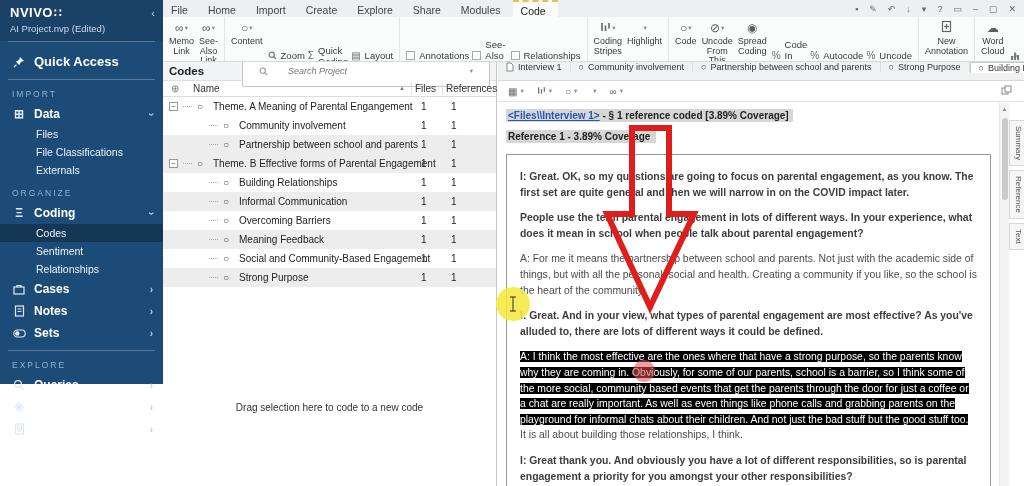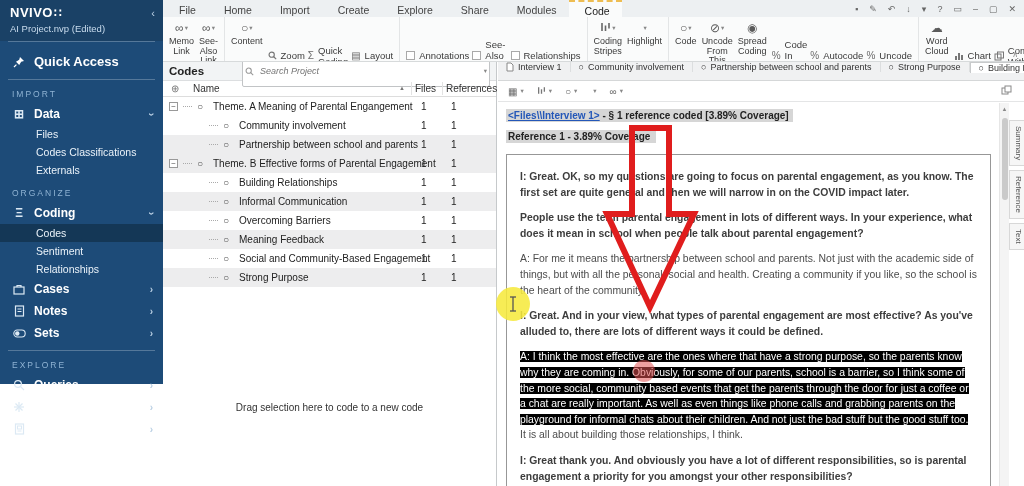--- a/index.html
+++ b/index.html
@@ -18,21 +18,21 @@
   .sb-quick { display:flex; align-items:center; gap:8px; padding:12px 10px 10px 12px; font-weight:bold; font-size:13px; }
   .sb-section { font-size:8.5px; letter-spacing:2px; color:#8fb3d3; padding:9px 12px 4px 12px; }
   .sb-item { display:flex; align-items:center; gap:8px; padding:4px 10px 4px 12px; font-weight:bold; font-size:12px; cursor:pointer; }
   .sb-item .chev { margin-left:auto; color:#b9cfe3; font-size:10px; }
   .chev-down { display:inline-block; transform:rotate(90deg); }
   .sb-sub { padding:3px 10px 3px 36px; font-size:10.5px; color:#eaf2f9; font-weight:normal; cursor:pointer; }
   .sb-sub.sel { background:#143756; }
   .sb-icon { width:14px; display:inline-flex; justify-content:center; align-items:center; font-size:12px; color:#dce9f4; }
   
   #tabstrip { position:absolute; left:163px; top:0; right:0; height:17px; background:#edf0f2; display:flex; align-items:stretch; z-index:4; }
-  .rtab { font-size:10.5px; color:#444; padding:2px 12px 0 16px; display:flex; align-items:center; cursor:pointer; }
+  .rtab { font-size:10.5px; color:#444; padding:2px 12px 0 8px; display:flex; align-items:center; cursor:pointer; }
   .rtab.active { background:#fafbfb; border-top:2px dashed #eebd52; color:#222; }
   #titlebar-icons { margin-left:auto; display:flex; align-items:center; gap:11px; padding-right:8px; color:#666; font-size:9px; }
   #titlebar-icons span { cursor:pointer; }
 
   
   #ribbon { position:absolute; left:163px; top:17px; right:0; height:45px; background:#fafbfb; border-bottom:1px solid #d7dadb; display:flex; align-items:stretch; overflow:hidden; z-index:4; }
   .rgroup { display:flex; align-items:center; gap:5px; padding:0 6px; border-right:1px solid #e3e5e6; }
   .bigbtn { display:flex; flex-direction:column; align-items:center; justify-content:flex-start; padding-top:4px; height:100%; cursor:pointer; }
   .bicon { height:14px; display:flex; align-items:center; justify-content:center; font-size:12px; color:#5b5b5b; gap:1px; }
   .blabel { font-size:9px; color:#3a3a3a; text-align:center; line-height:9.5px; margin-top:2px; max-width:58px; }
@@ -40,21 +40,21 @@
   .sitem { display:flex; align-items:center; gap:4px; font-size:9.5px; color:#3a3a3a; height:11px; cursor:pointer; }
   .caret { font-size:6.5px; color:#888; }
   .chk { width:9px; height:9px; border:1px solid #a9a9a9; background:#fff; flex:none; }
   .micon { color:#6a6a6a; font-size:10px; display:inline-flex; align-items:center; }
   #ribbon-collapse { position:absolute; right:6px; bottom:2px; color:#888; font-size:8px; }
 
   
   #codes-panel { position:absolute; left:163px; top:62px; width:334px; bottom:0; background:#fff; border-right:1px solid #c6c9cb; z-index:3; }
   .cp-header { height:19px; background:#f2f4f5; border-bottom:1px solid #dcdee0; display:flex; align-items:center; padding:0 6px; gap:8px; }
   .cp-title { font-weight:bold; font-size:11.5px; color:#222; }
-  .search-wrap { margin-left:auto; width:248px; height:32px; background:#fff; border:1px solid #c2c4c6; border-radius:2px; display:flex; align-items:center; padding:0 2px; gap:6px; }
+  .search-wrap { margin-left:auto; width:248px; height:32px; background:#fff; border:1px solid #c2c4c6; border-radius:2px; display:flex; align-items:center; padding:0 16px; gap:20px; }
   .search-wrap input { border:none; outline:none; flex:1; font-size:9px; font-style:italic; color:#555; font-family:"Liberation Sans",sans-serif; background:transparent; }
   .cp-thead { height:16px; border-bottom:1px solid #dddddd; position:relative; font-size:10px; color:#333; }
   .cp-thead .h-plus { position:absolute; left:8px; top:2px; color:#777; font-size:10px; }
   .cp-thead .h-name { position:absolute; left:30px; top:2px; }
   .cp-thead .h-sort { position:absolute; left:236px; top:4px; font-size:6px; color:#777; }
   .cp-thead .h-files { position:absolute; left:252px; top:2px; }
   .cp-thead .h-refs { position:absolute; left:283px; top:2px; }
   .cp-thead .vsep1, .cp-thead .vsep2 { position:absolute; top:1px; bottom:1px; width:1px; background:#e3e3e3; }
   .vsep1 { left:248px; } .vsep2 { left:279px; }
   .crow { height:19px; position:relative; font-size:10px; color:#222; display:flex; align-items:center; cursor:pointer; }
@@ -117,21 +117,21 @@
     <span>Quick Access</span>
   </div>
   <div class="sb-div"></div>
   <div class="sb-section">IMPORT</div>
   <div class="sb-item">
     <span class="sb-icon">⊞</span>
     <span>Data</span>
     <span class="chev chev-down">›</span>
   </div>
   <div class="sb-sub">Files</div>
-  <div class="sb-sub">Codes Classifications</div>
+  <div class="sb-sub">File Classifications</div>
   <div class="sb-sub">Externals</div>
   <div class="sb-section">ORGANIZE</div>
   <div class="sb-item">
     <span class="sb-icon">Ξ</span>
     <span>Coding</span>
     <span class="chev chev-down">›</span>
   </div>
   <div class="sb-sub sel">Codes</div>
   <div class="sb-sub">Sentiment</div>
   <div class="sb-sub">Relationships</div>
@@ -339,20 +339,32 @@
       </div>
       <div class="sitem">
         <span class="micon">%</span>
         <span>Uncode</span>
       </div>
     </div>
   </div>
   <div class="rgroup">
     <div class="bigbtn">
       <span class="bicon">
+          <span><svg width="11" height="13" viewBox="0 0 11 13">
+              <rect x="1.5" y="1.5" width="8" height="10" fill="none" stroke="#666" stroke-width="1.2"></rect>
+              <line x1="5.5" y1="4" x2="5.5" y2="9" stroke="#666" stroke-width="1.2"></line>
+              <line x1="3" y1="6.5" x2="8" y2="6.5" stroke="#666" stroke-width="1.2"></line>
+            </svg></span>
+        </span>
+      <span class="blabel">New Annotation</span>
+    </div>
+  </div>
+  <div class="rgroup">
+    <div class="bigbtn">
+      <span class="bicon">
           <span>☁</span>
         </span>
       <span class="blabel">Word Cloud</span>
     </div>
     <div class="stack">
       <div class="sitem">
         <span class="micon">
             <svg width="10" height="10" viewBox="0 0 10 10">
               <rect x="1" y="5" width="2" height="4" fill="#777"></rect>
               <rect x="4" y="2" width="2" height="7" fill="#777"></rect>

